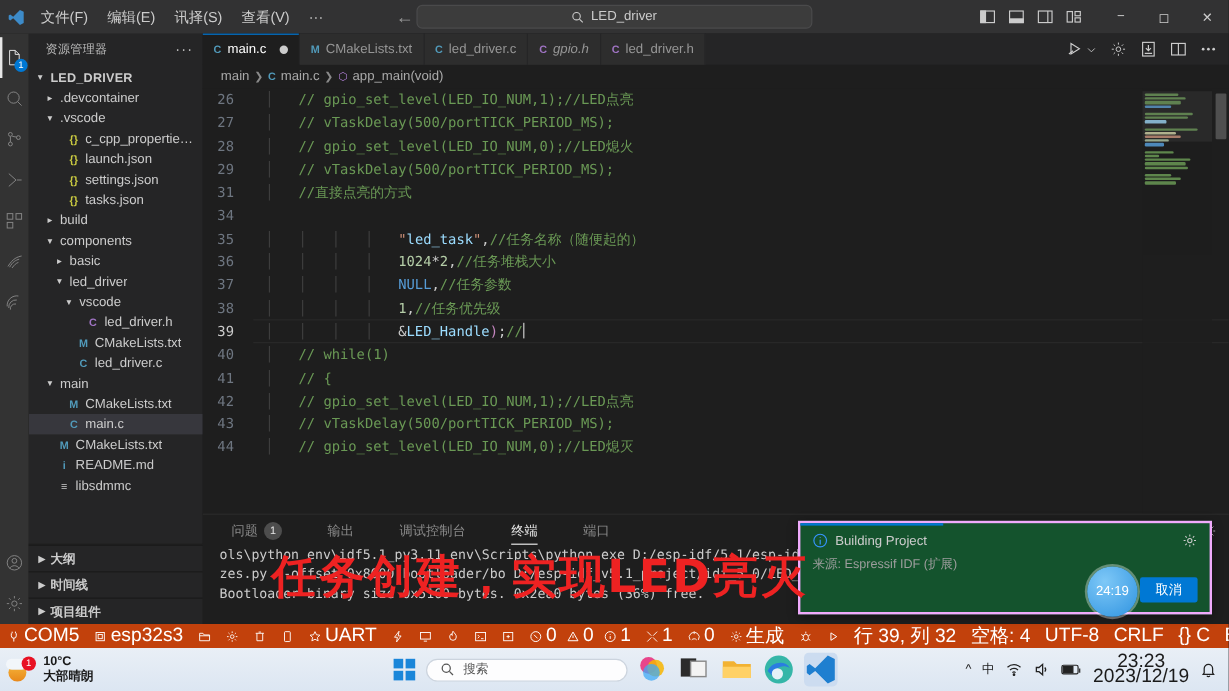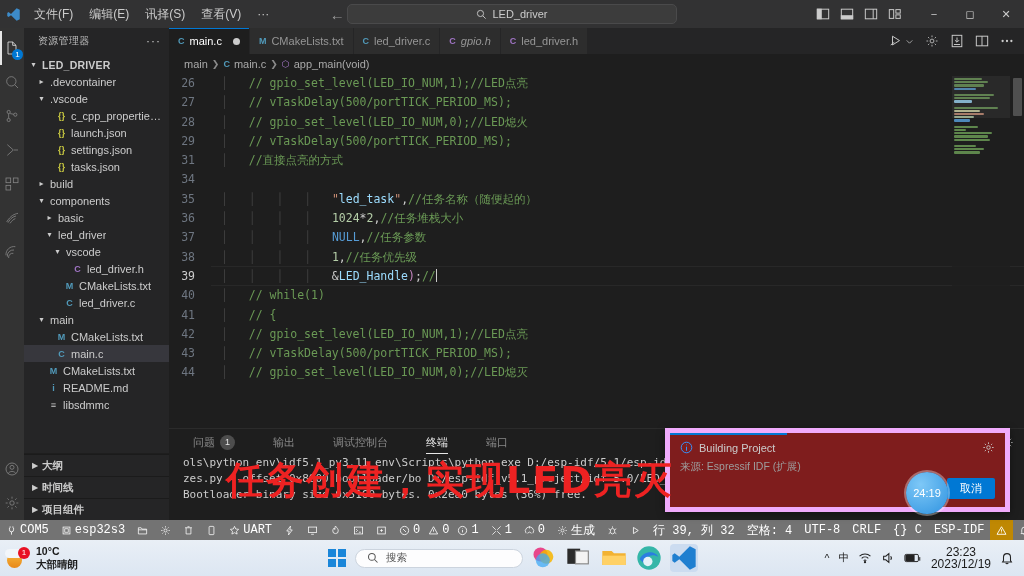--- a/index.html
+++ b/index.html
@@ -160,22 +160,22 @@
             display:flex; align-items:center; justify-content:center; padding:0 4px; }
   .panel-actions { margin-left:auto; display:flex; align-items:center; gap:10px; padding-right:10px; color:#ccc;}
   .panel-actions svg { width:13px; height:13px;}
   .term {
     flex:1; font-family:"DejaVu Sans Mono","Liberation Mono",monospace; font-size:11px; color:#cccccc;
     padding:0 0 0 14px; line-height:16px; overflow:hidden; white-space:pre;
   }
 
   
   .toast {
-    position:absolute; right:14px; bottom:8px; width:345px; background:#7f1d1d;
-    border:5px solid #f0abfc; box-shadow:0 2px 8px rgba(0,0,0,.4); padding:8px 10px 8px 10px;
+    position:absolute; right:14px; bottom:8px; width:345px; background:#14532d;
+    border:2px solid #f0abfc; box-shadow:0 2px 8px rgba(0,0,0,.4); padding:8px 10px 8px 10px;
     z-index:40;
   }
   .toast-row1 { display:flex; align-items:center; gap:6px; font-size:11px; color:#cccccc;}
   .toast-row1 .info-ic { width:13px; height:13px; }
   .toast-row1 .gear { margin-left:auto; }
   .toast-src { font-size:10.5px; color:#9d9d9d; margin-top:6px; }
   .toast-btns { display:flex; justify-content:flex-end; margin-top:4px; }
   .toast-btn { background:#0078d4; color:#ffffff; font-size:11px; padding:3px 13px; border-radius:2px; }
   .progressbar { position:absolute; left:0; right:0; top:0; height:2px; background:#0078d4; width:35%;}
 
@@ -190,22 +190,22 @@
 
   
   .annot {
     position:absolute; left:226px; top:455px; font-size:38px; font-weight:bold;
     color:#ee2222; letter-spacing:2px; z-index:60; white-space:nowrap;
     font-family:"DejaVu Sans","Liberation Sans",sans-serif;
   }
 
   
   .statusbar {
-    height:20px; flex:0 0 20px; background:#737373; display:flex; align-items:center;
-    color:#ffffff; font-size:12px; position:relative;font-family:Liberation Mono, monospace;
+    height:20px; flex:0 0 20px; background:#c2410c; display:flex; align-items:center;
+    color:#ffffff; font-size:16px; position:relative;
   }
   .st-remote { background:#16825d; height:20px; width:10px; }
   .st-item { display:flex; align-items:center; gap:3px; padding:0 6px; height:20px; white-space:nowrap;}
   .st-item svg { width:11px; height:11px; }
   .st-right { margin-left:auto; display:flex; align-items:center; height:20px;}
   .st-warn { background:#bf8803; }
 
   
   .taskbar {
     position:absolute; left:0; bottom:0; width:1024px; height:36px;
@@ -224,21 +224,21 @@
   .tk-center { position:absolute; left:50%; transform:translateX(-50%); display:flex; align-items:center; gap:7px;}
   .tk-start { width:22px; height:22px; display:flex; flex-wrap:wrap; gap:2px; align-content:center; justify-content:center;}
   .tk-start i { width:8px; height:8px; background:#1a86d9; display:block; }
   .tk-search {
     width:168px; height:19px; border-radius:14px; background:#fdfdfe; border:1px solid #ccd4de;
     display:flex; align-items:center; gap:7px; padding-left:11px; color:#555; font-size:10.5px;
   }
   .tk-app { width:28px; height:28px; display:flex; align-items:center; justify-content:center; border-radius:4px;}
   .tk-app.active { background:#ccdcf0; }
   .tk-right { margin-left:auto; display:flex; align-items:center; gap:9px; padding-right:10px;}
-  .tk-clock { text-align:center; line-height:12px; font-size:12px;}
+  .tk-clock { text-align:center; line-height:12px; font-size:16px;}
 </style>
 </head>
 <body>
 
 <div class="vscode">
 
   <div class="titlebar">
     <div class="tb-logo">
       <svg viewBox="0 0 24 24">
           <path d="M17 2 8 11 4 8 2 9.5v5L4 16l4-3 9 9 5-2.5V4.5L17 2z" fill="#3d8bc9"></path>

